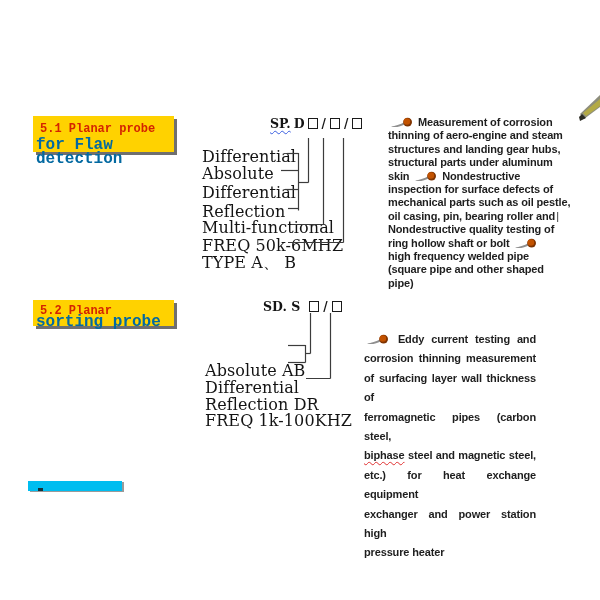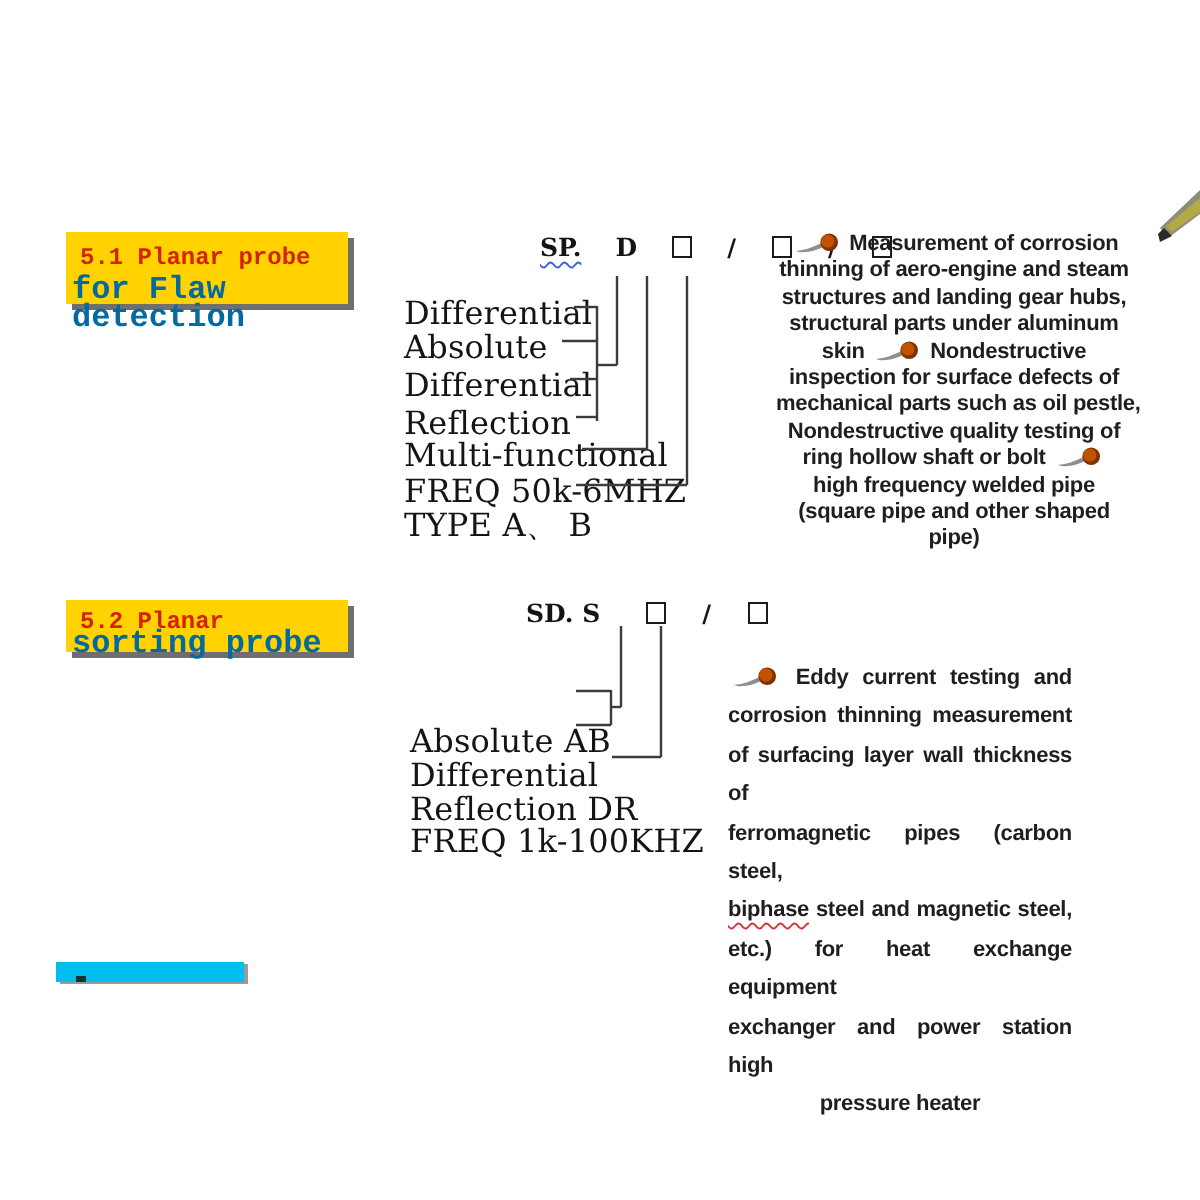--- a/index.html
+++ b/index.html
@@ -10,36 +10,36 @@
   
   .hl-box{background:#ffd200;box-shadow:3px 3px 0 #6f6f6f;}
   .hd-red{color:#d42300;font-family:"Liberation Mono","DejaVu Sans Mono",monospace;
           font-weight:bold;font-size:12px;letter-spacing:0px;white-space:nowrap;}
   .hd-blue{color:#0369a1;font-family:"Liberation Mono","DejaVu Sans Mono",monospace;
            font-weight:bold;font-size:16px;white-space:nowrap;text-align:center;}
   .cyan-bar{background:#00bdf0;box-shadow:2px 1px 0 #9a9a9a;}
   .cyan-mark{background:#15303a;width:5px;height:3px;}
 
   
-  .dtitle{display:flex;align-items:center;gap:17px;
+  .dtitle{display:flex;align-items:center;gap:3px;
           font-family:"DejaVu Serif","Liberation Serif",serif;
           font-weight:bold;font-size:12.5px;color:#141414;white-space:nowrap;}
   .wavy{text-decoration:underline;text-decoration-style:wavy;text-decoration-color:#3a5fe0;
         text-decoration-thickness:1px;text-underline-offset:2px;}
   .sq{display:inline-block;width:8px;height:9px;border:1.5px solid #1a1a1a;background:#fff;}
   .slash{font-weight:bold;font-size:12px;color:#141414;padding:0 1px;}
   .dlabel{font-family:"DejaVu Serif","Liberation Serif",serif;font-weight:normal;
           font-size:16px;color:#141414;white-space:nowrap;letter-spacing:0.1px;}
   svg.lines{position:absolute;left:0;top:0;pointer-events:none;}
 
   
   .tblock{color:#1e1e1e;font-weight:bold;font-size:11px;letter-spacing:-0.15px;}
   #para1{line-height:13.4px;}
   #para2{line-height:19.4px;}
-  .tline{white-space:nowrap;text-align:center;}
+  .tline{white-space:nowrap;}
   #para2 .tline{white-space:normal;}
   #para2 .tline.just{text-align:justify;text-align-last:justify;}
   .bullet-icon{display:inline-block;vertical-align:-2px;margin:0 2px;}
   .cursor{font-weight:normal;color:#333;margin-left:1px;}
   .misspell{text-decoration:underline;text-decoration-style:wavy;
             text-decoration-color:#e03030;text-decoration-thickness:1px;
             text-underline-offset:2px;}
   .probe-photo{position:absolute;top:94px;right:0;}
 </style>
 </head>
@@ -127,20 +127,21 @@
     <div class="tline">thinning of aero-engine and steam</div>
     <div class="tline">structures and landing gear hubs,</div>
     <div class="tline">structural parts under aluminum</div>
     <div class="tline">skin <svg class="bullet-icon" width="23" height="11" viewBox="0 0 23 11">
         <path d="M1 9.5 C 5 9.3, 10 7.6, 15 4.8 L 15.5 7 C 11 9.6, 4.5 11, 1 9.5 Z" fill="#8f8f8f"></path>
         <circle cx="17.6" cy="5.1" r="4.4" fill="#7e3300"></circle>
         <circle cx="16.9" cy="4.5" r="3.3" fill="#c25200"></circle>
       </svg> Nondestructive</div>
     <div class="tline">inspection for surface defects of</div>
     <div class="tline">mechanical parts such as oil pestle,</div>
+    <div class="tline">oil casing, pin, bearing roller and<span class="cursor">|</span></div>
     <div class="tline">Nondestructive quality testing of</div>
     <div class="tline">ring hollow shaft or bolt <svg class="bullet-icon" width="23" height="11" viewBox="0 0 23 11">
         <path d="M1 9.5 C 5 9.3, 10 7.6, 15 4.8 L 15.5 7 C 11 9.6, 4.5 11, 1 9.5 Z" fill="#8f8f8f"></path>
         <circle cx="17.6" cy="5.1" r="4.4" fill="#7e3300"></circle>
         <circle cx="16.9" cy="4.5" r="3.3" fill="#c25200"></circle>
       </svg></div>
     <div class="tline">high frequency welded pipe</div>
     <div class="tline">(square pipe and other shaped</div>
     <div class="tline">pipe)</div>
   </div>

